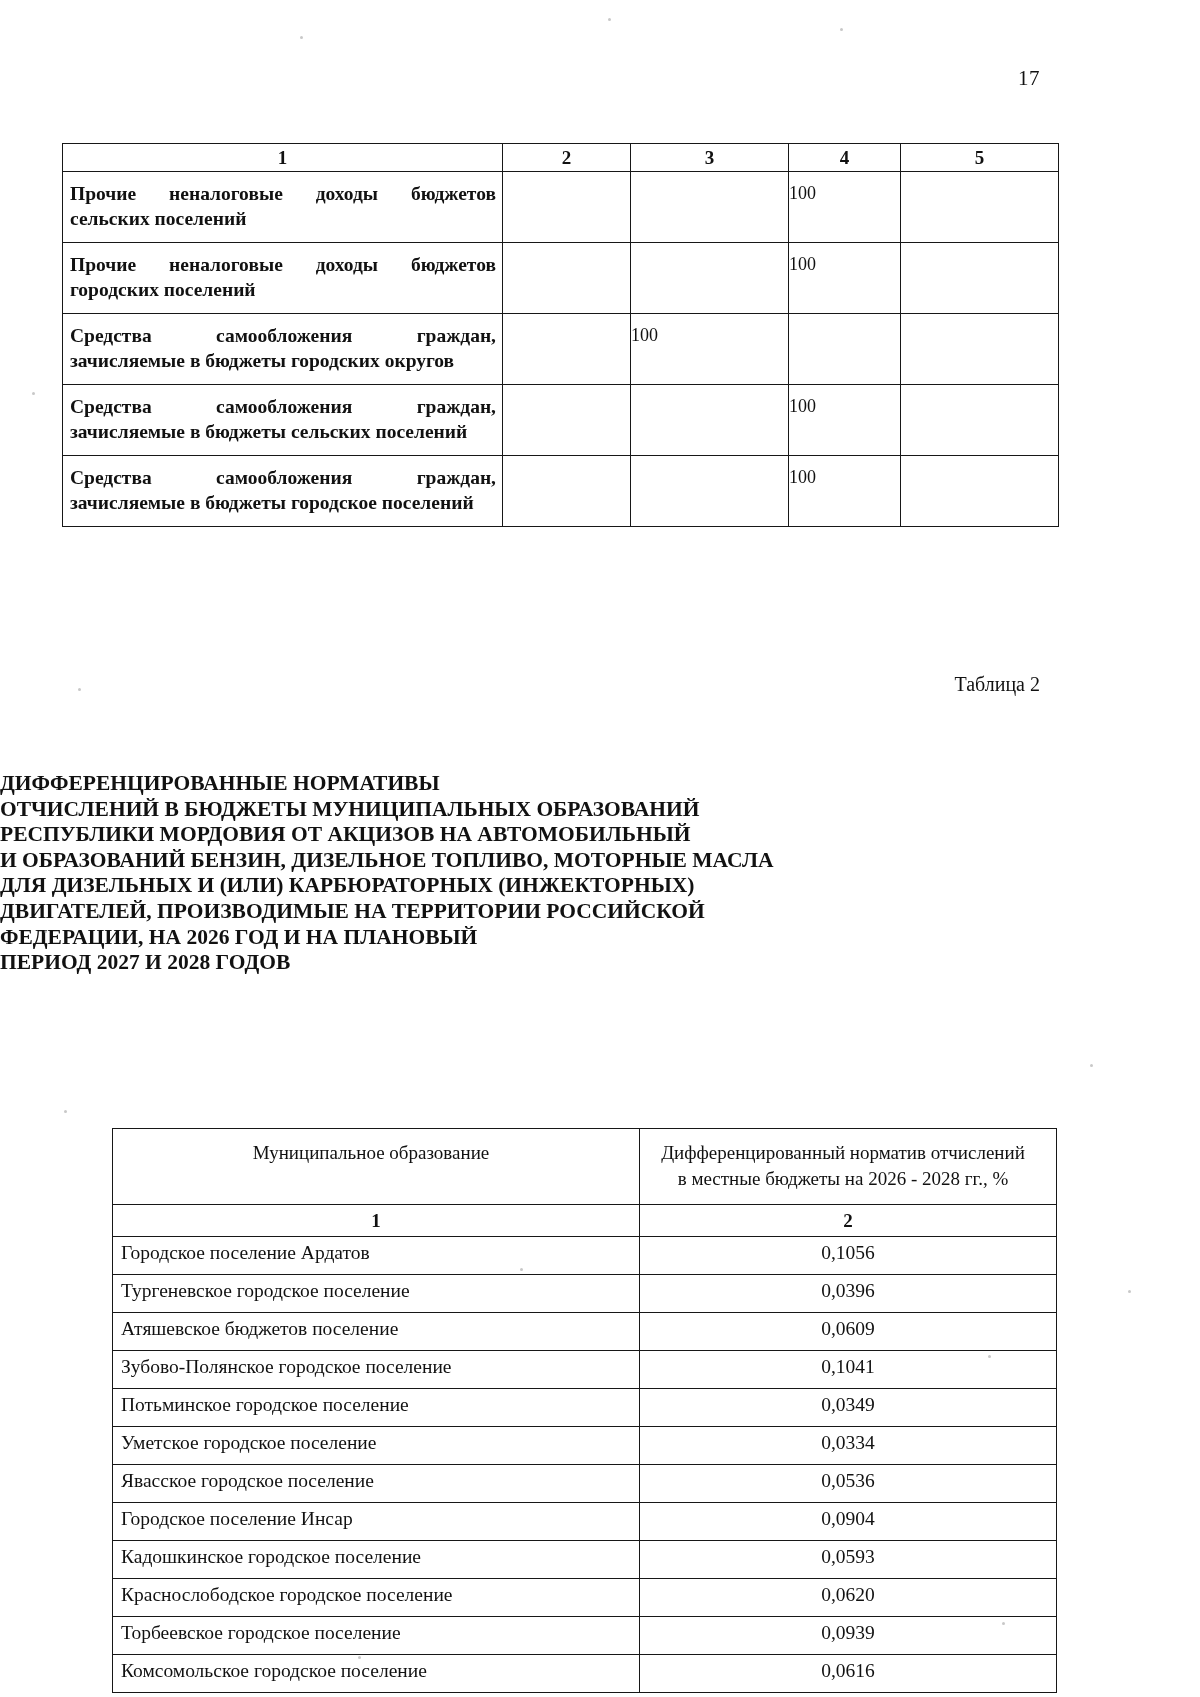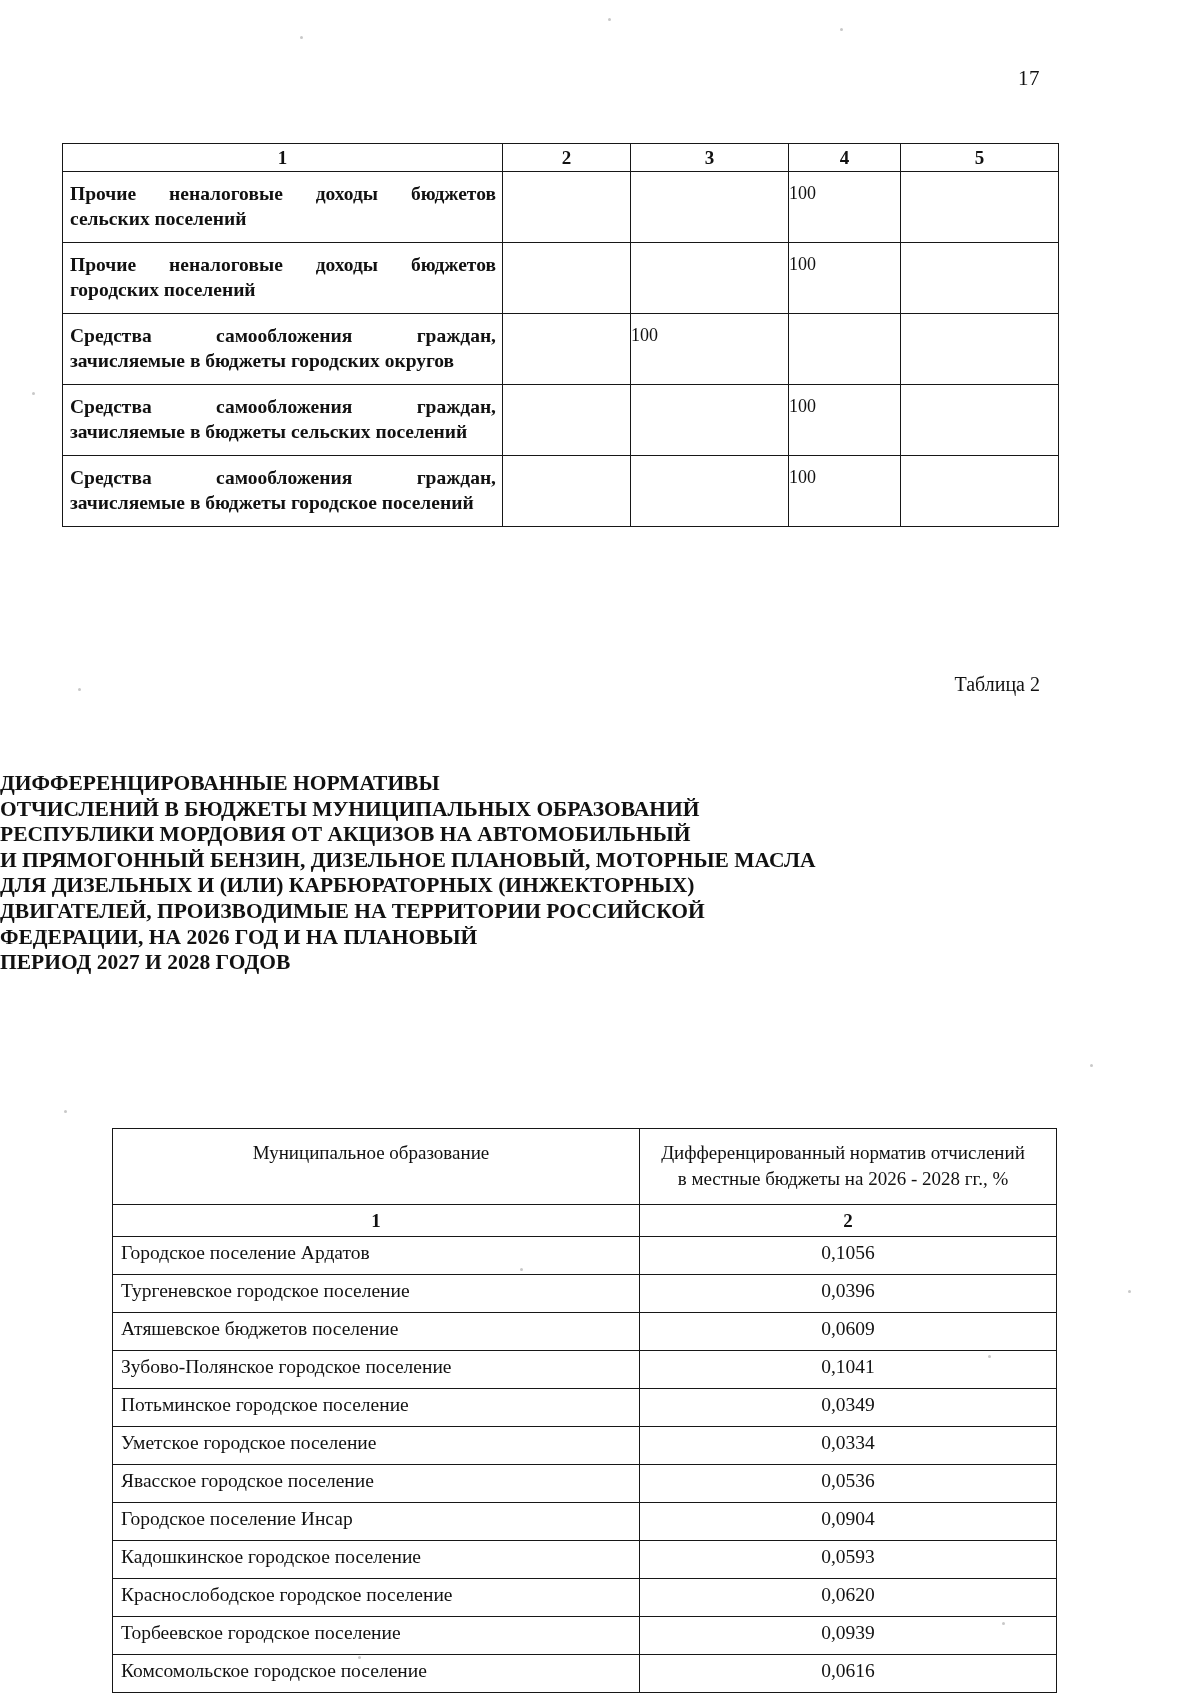--- a/index.html
+++ b/index.html
@@ -246,21 +246,21 @@
       </tbody>
     </table>
   </div>
 
   <div class="tbl2-caption">Таблица 2</div>
 
   <div class="heading">
     <span class="hl">ДИФФЕРЕНЦИРОВАННЫЕ НОРМАТИВЫ</span>
     <span class="hl">ОТЧИСЛЕНИЙ В БЮДЖЕТЫ МУНИЦИПАЛЬНЫХ ОБРАЗОВАНИЙ</span>
     <span class="hl">РЕСПУБЛИКИ МОРДОВИЯ ОТ АКЦИЗОВ НА АВТОМОБИЛЬНЫЙ</span>
-    <span class="hl">И ПРЯМОГОННЫЙ БЕНЗИН, ДИЗЕЛЬНОЕ ПЛАНОВЫЙ, МОТОРНЫЕ МАСЛА</span>
+    <span class="hl">И ОБРАЗОВАНИЙ БЕНЗИН, ДИЗЕЛЬНОЕ ТОПЛИВО, МОТОРНЫЕ МАСЛА</span>
     <span class="hl">ДЛЯ ДИЗЕЛЬНЫХ И (ИЛИ) КАРБЮРАТОРНЫХ (ИНЖЕКТОРНЫХ)</span>
     <span class="hl">ДВИГАТЕЛЕЙ, ПРОИЗВОДИМЫЕ НА ТЕРРИТОРИИ РОССИЙСКОЙ</span>
     <span class="hl">ФЕДЕРАЦИИ, НА 2026 ГОД И НА ПЛАНОВЫЙ</span>
     <span class="hl">ПЕРИОД 2027 И 2028 ГОДОВ</span>
   </div>
 
   <div class="table2-wrap">
     <table class="t2">
       <colgroup>
           <col class="m">

